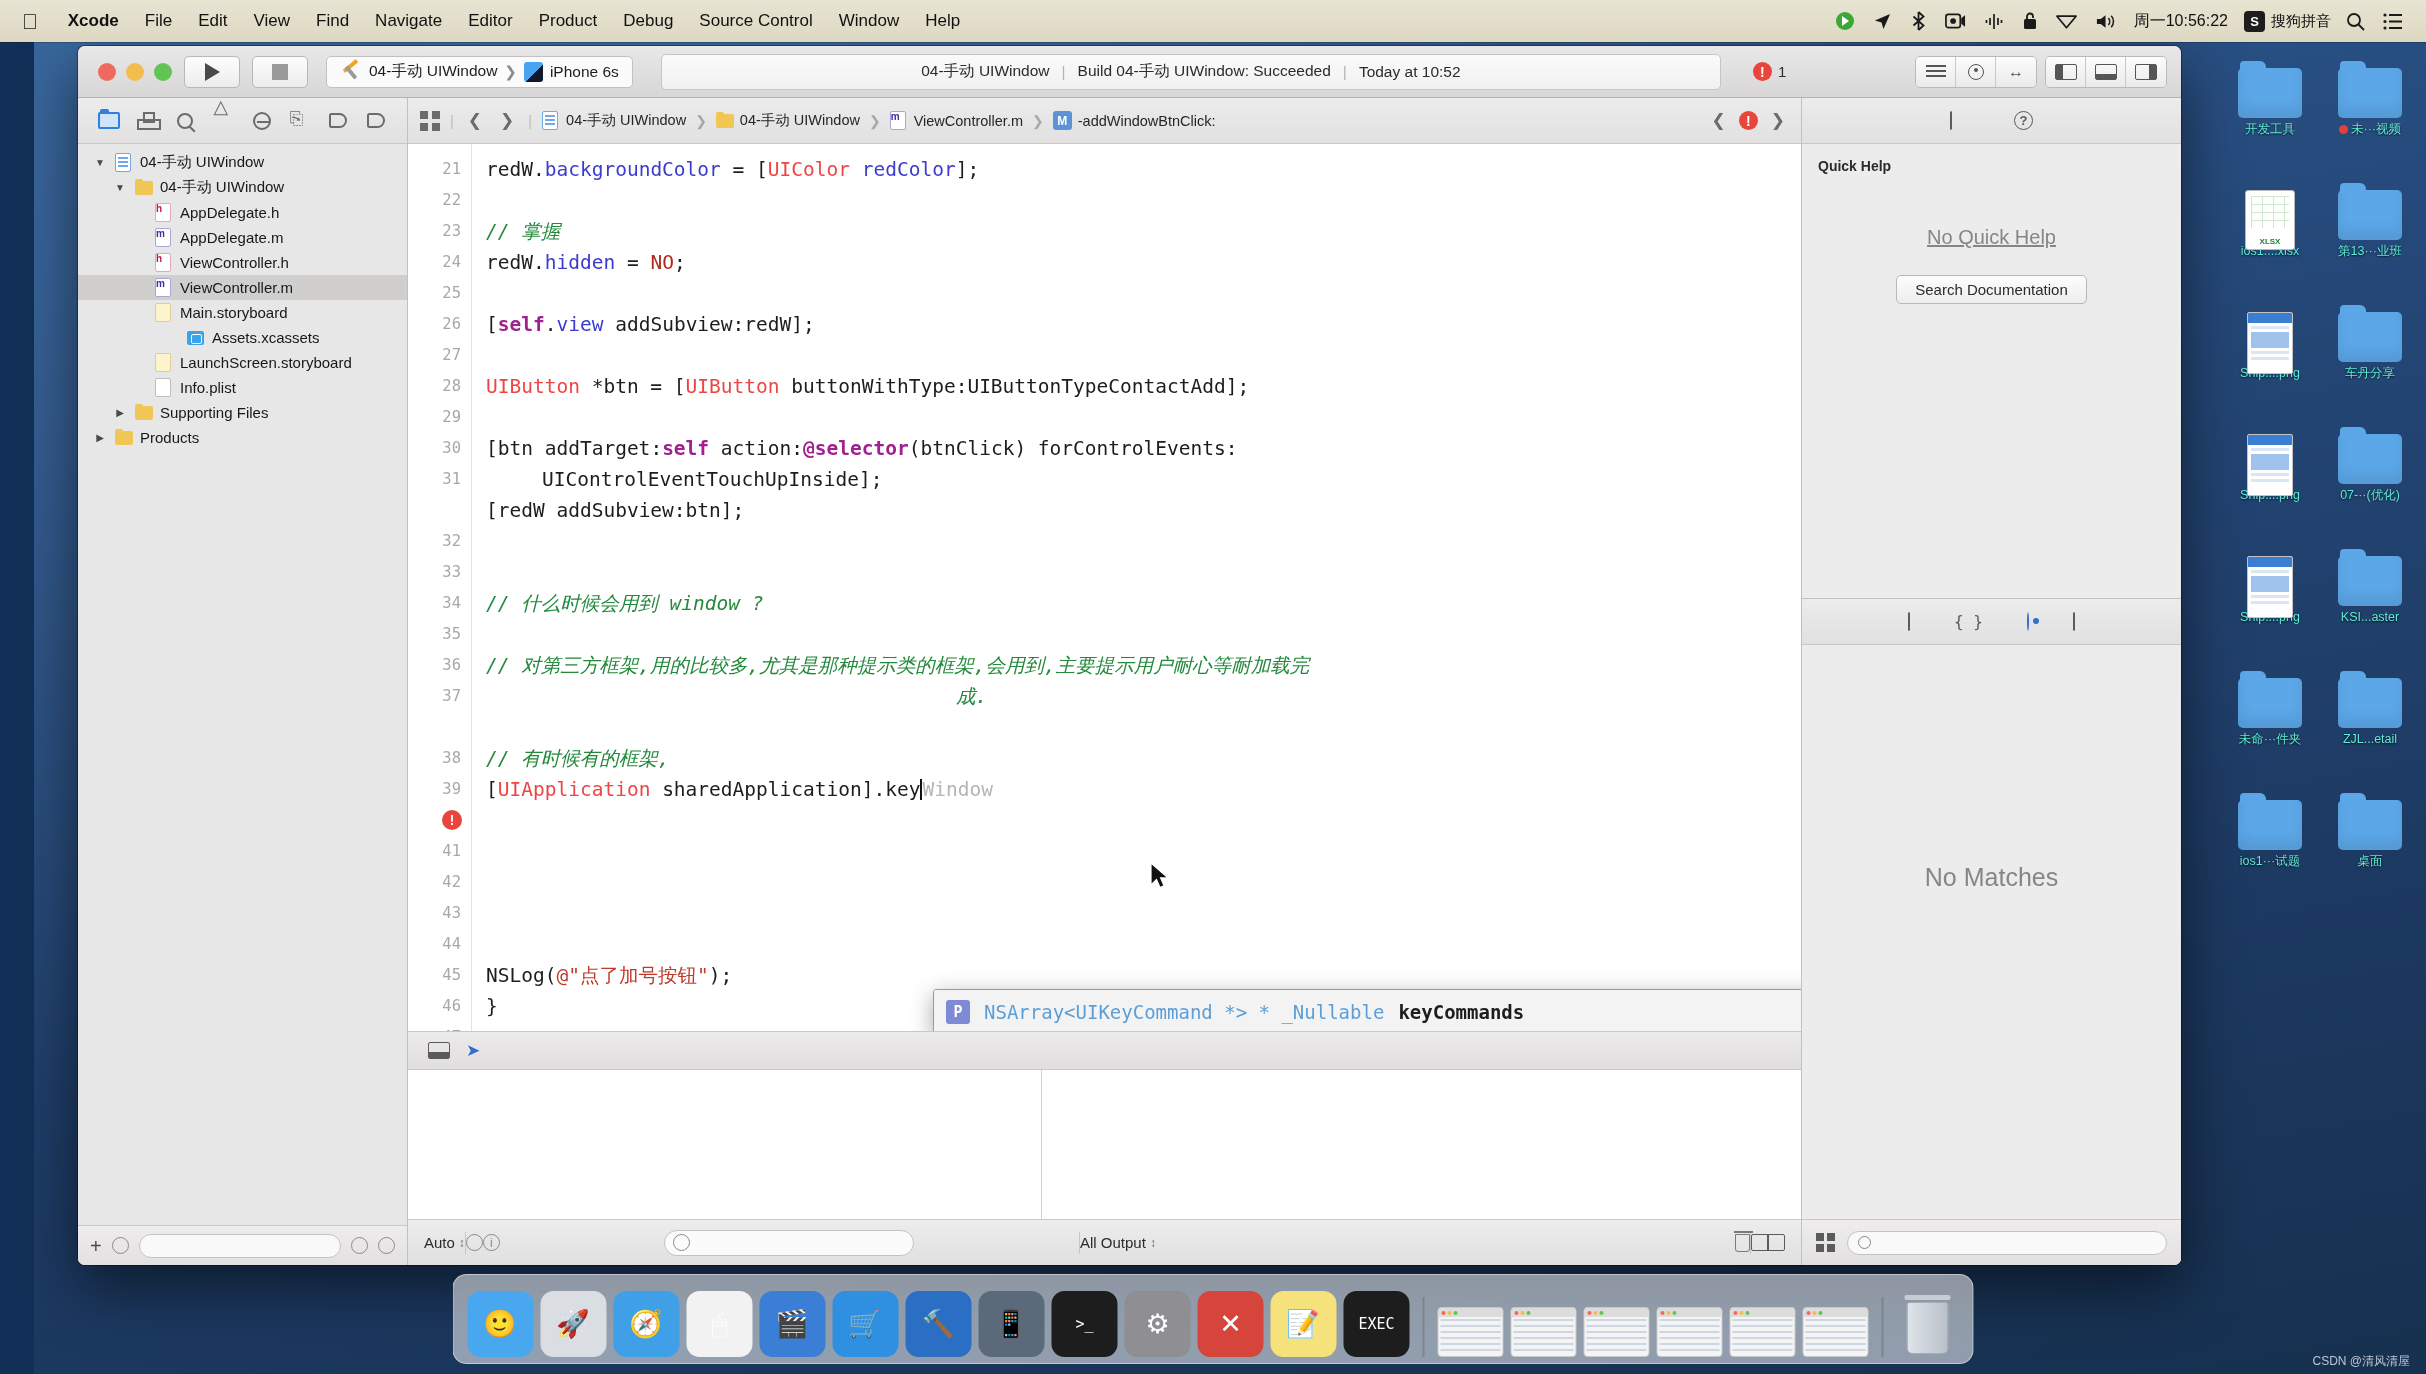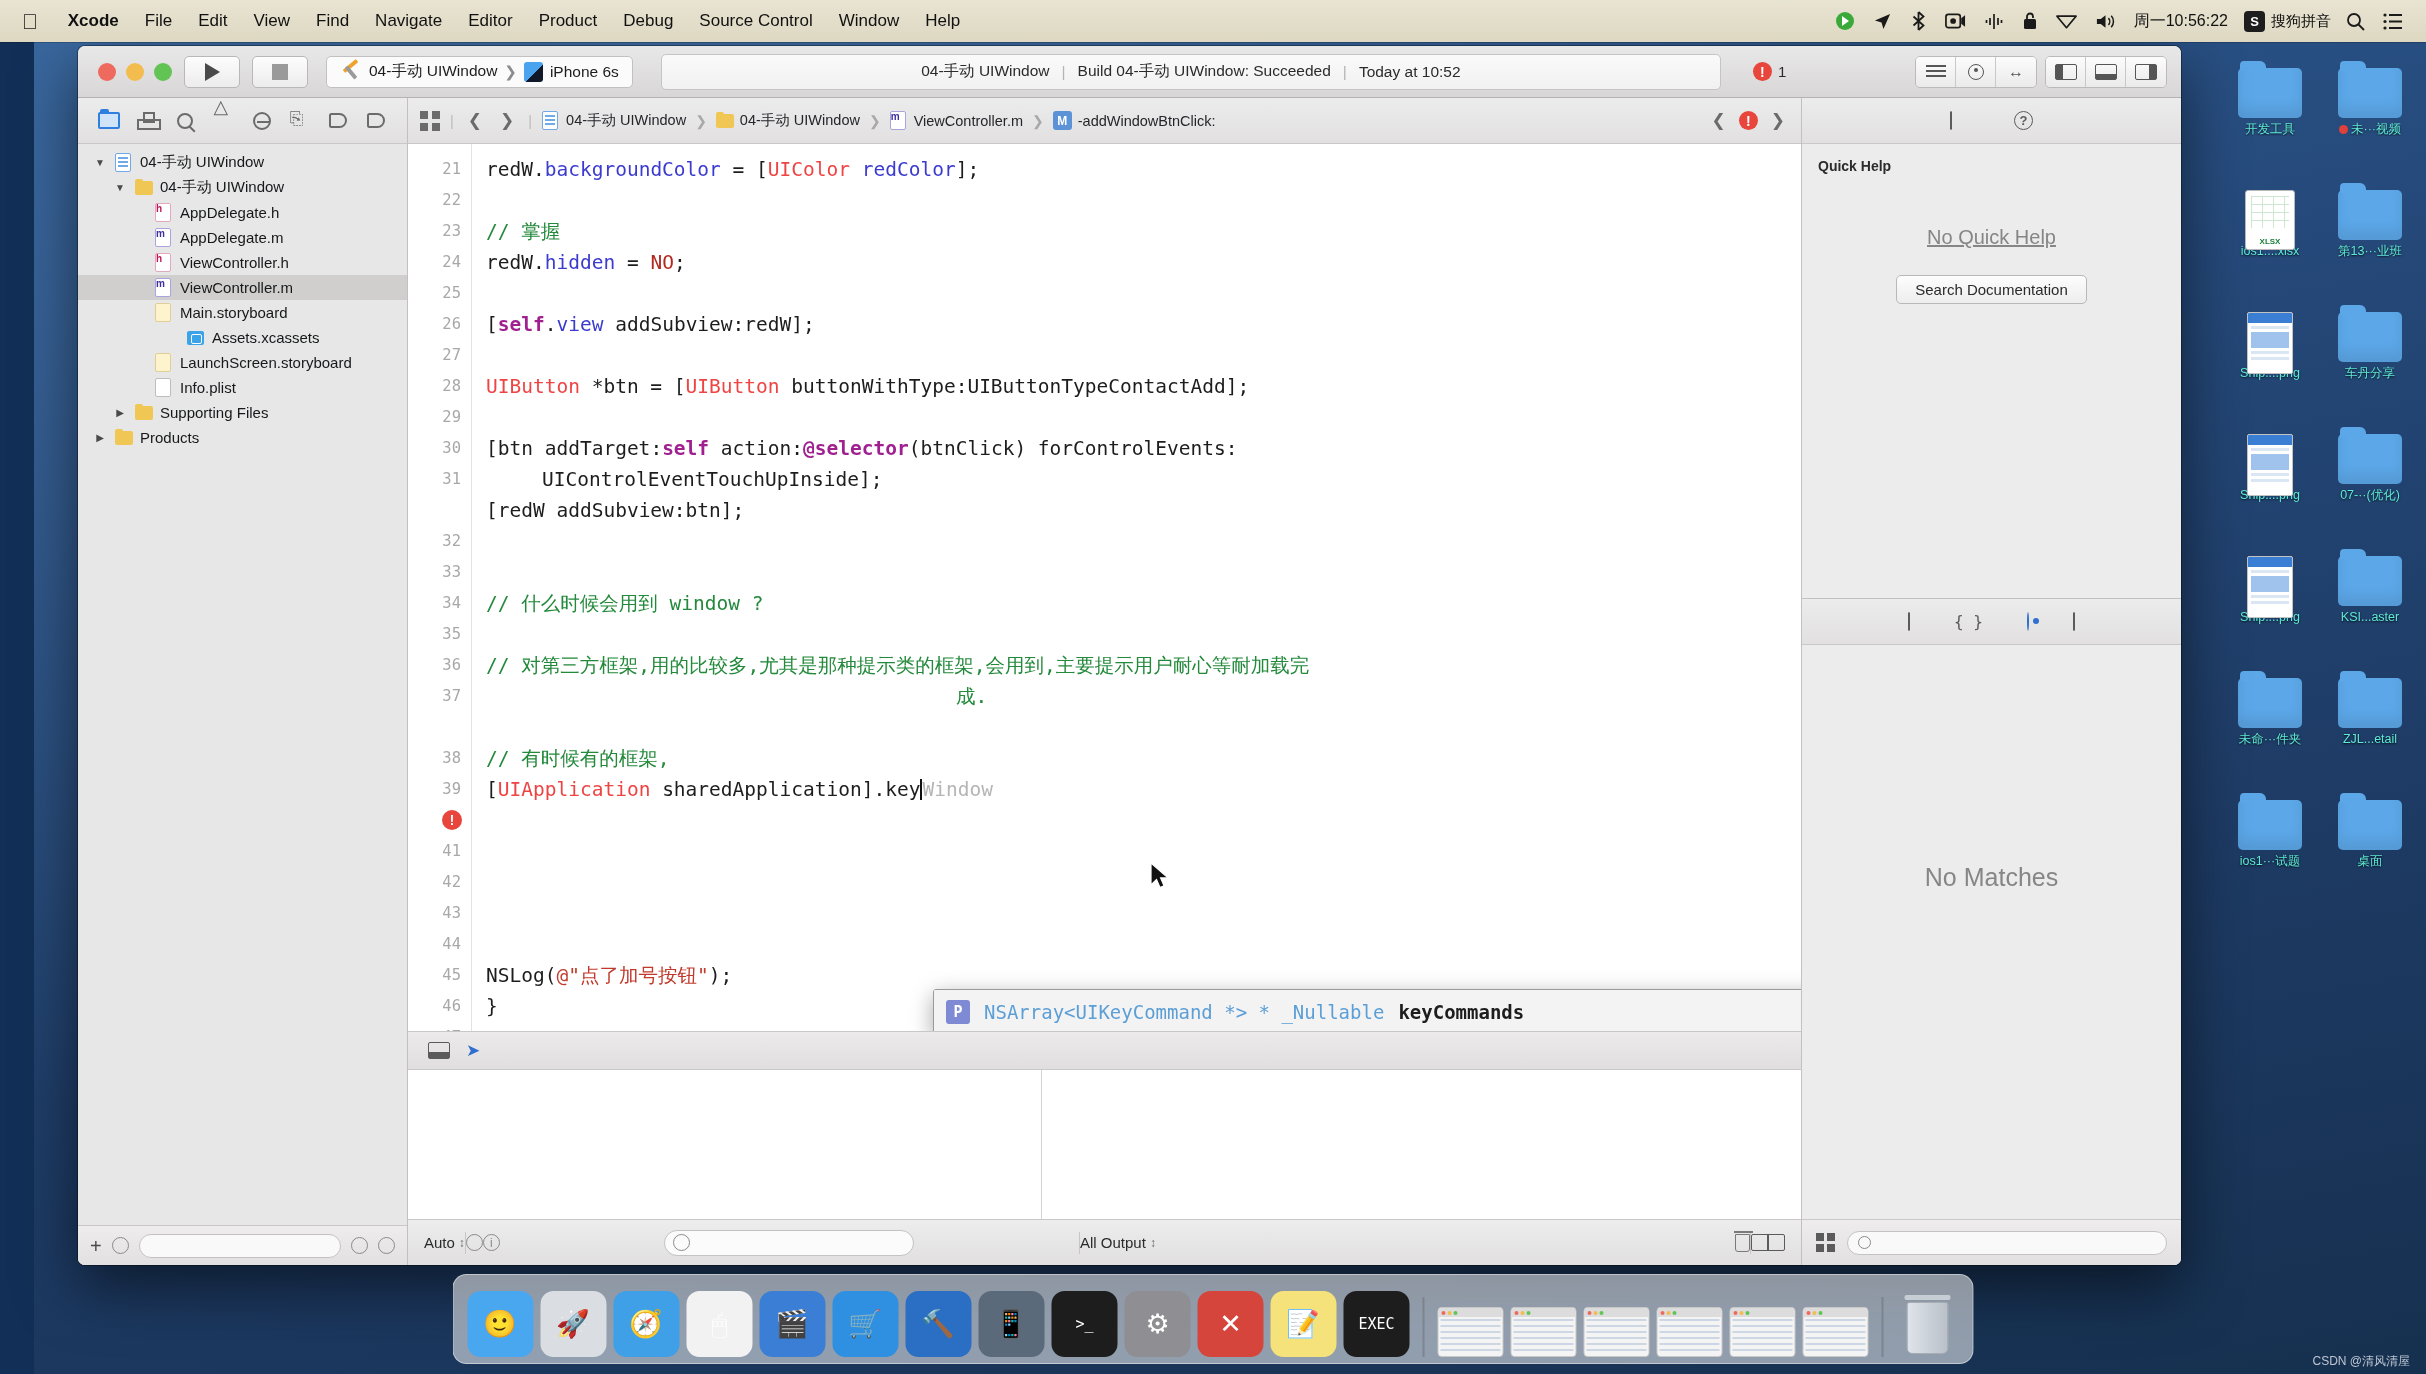--- a/index.html
+++ b/index.html
@@ -265,21 +265,21 @@
     text-align:right; color:#a8a8a8; font-size:15.5px; padding-top:10px;
   }
   .gutter div { height:31px; line-height:31px; padding-right:10px; position:relative;}
   .code-lines { position:absolute; left:60px; right:0; top:0; bottom:0; padding-top:10px; padding-left:18px;}
   .cl { height:31px; line-height:31px; white-space:pre; color:#1d1d1d; }
   .k-type  { color:#ef4444; }          
   .k-prop  { color:#3b3bcf; }          
   .k-kw    { color:#a02090; font-weight:bold;}
   .k-num   { color:#b3281e; }
   .k-str   { color:#c0392b; }
-  .k-cmt   { color:#23893b; }
+  .k-cmt   { color:#23893b;font-style:italic; }
   .err-marker{
     position:absolute; left:34px; width:20px;height:20px;border-radius:50%;
     background:#e8453c; color:#fff; font-size:14px; font-weight:bold;
     display:flex;align-items:center;justify-content:center; top:5px;
   }
   .cursor-caret{ display:inline-block; width:2px; height:21px; background:#111;
                  vertical-align:-4px; }
   .ghost { color:#b5b5b5; }
   
   #mouse-cursor {

